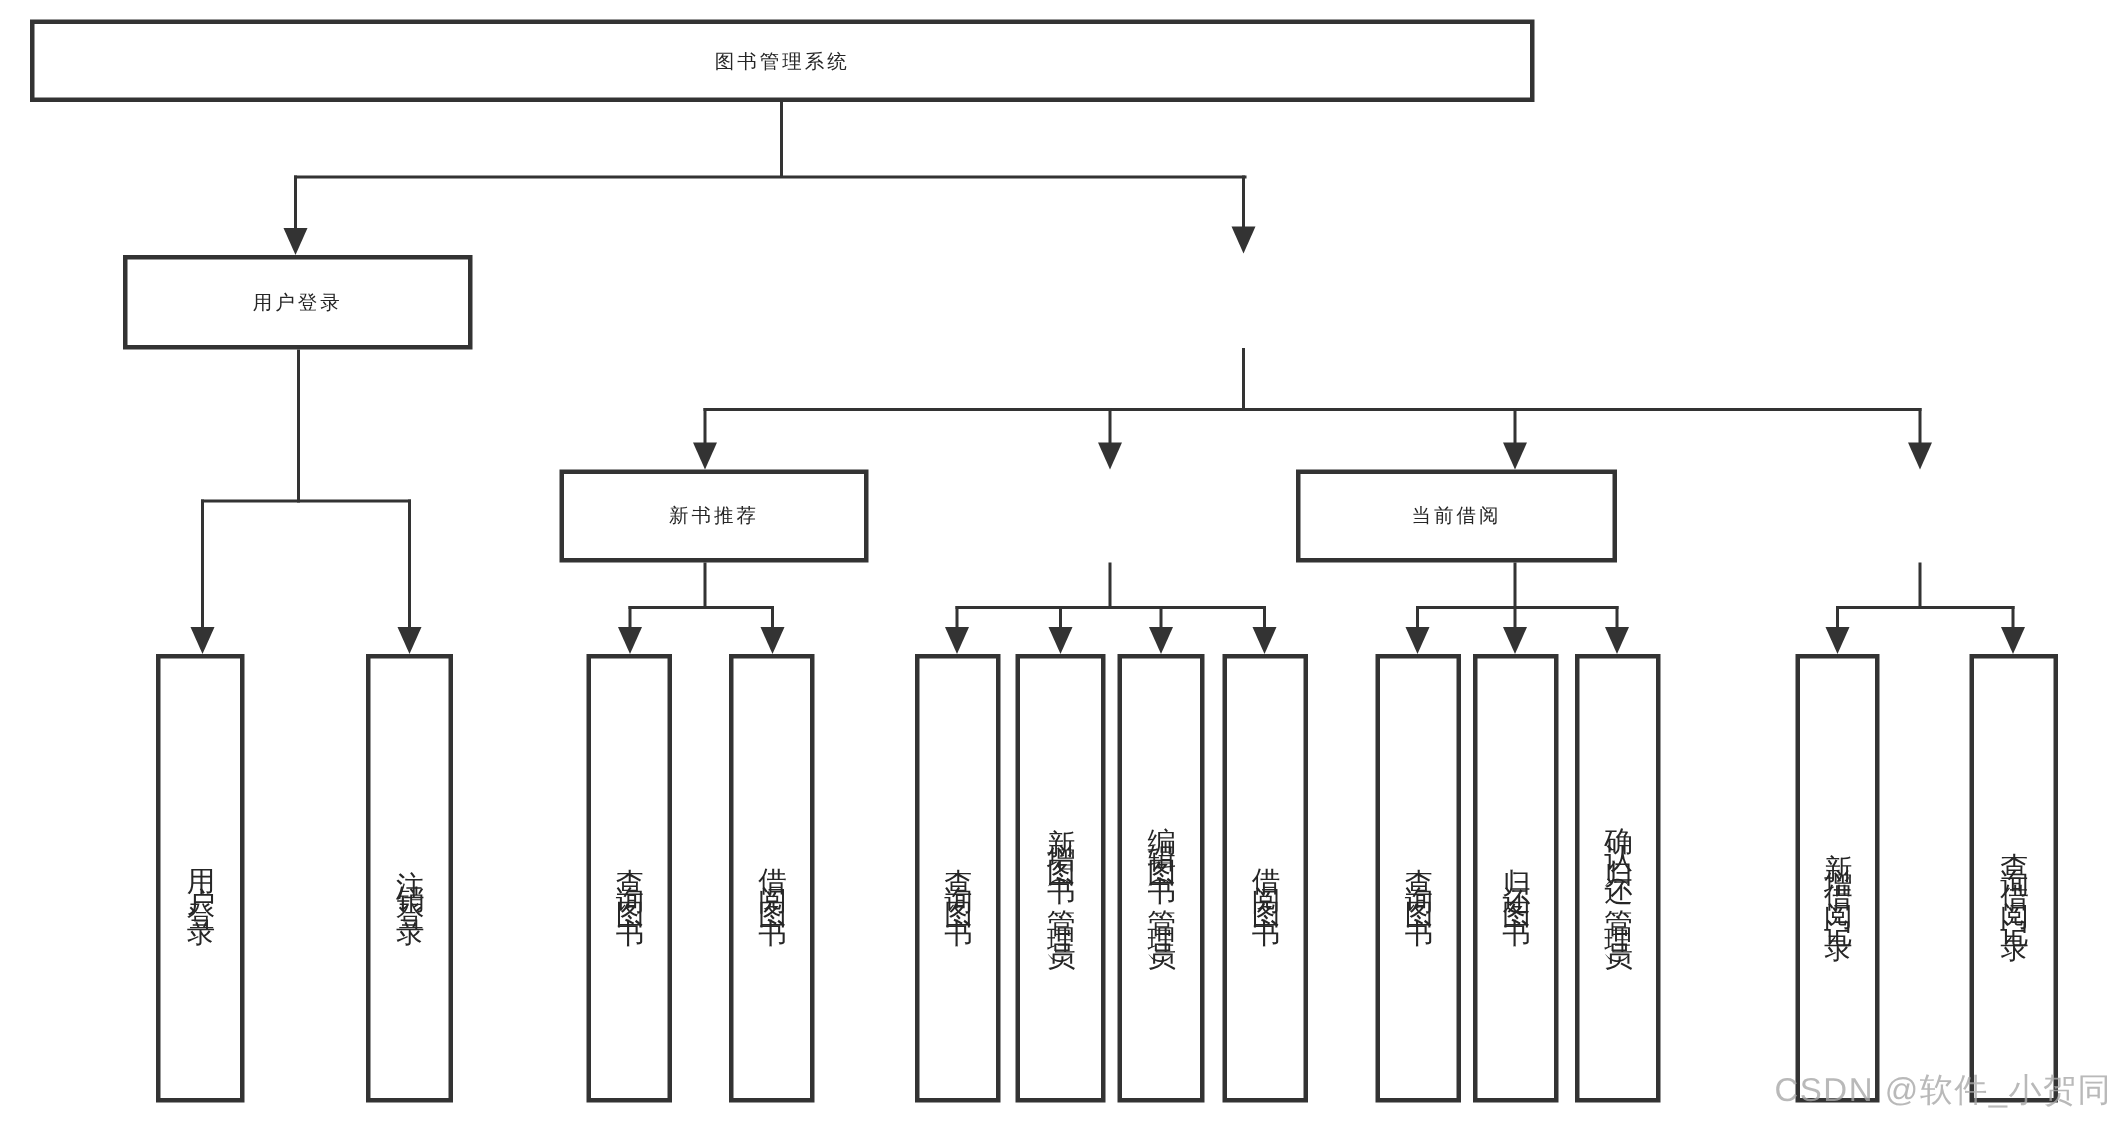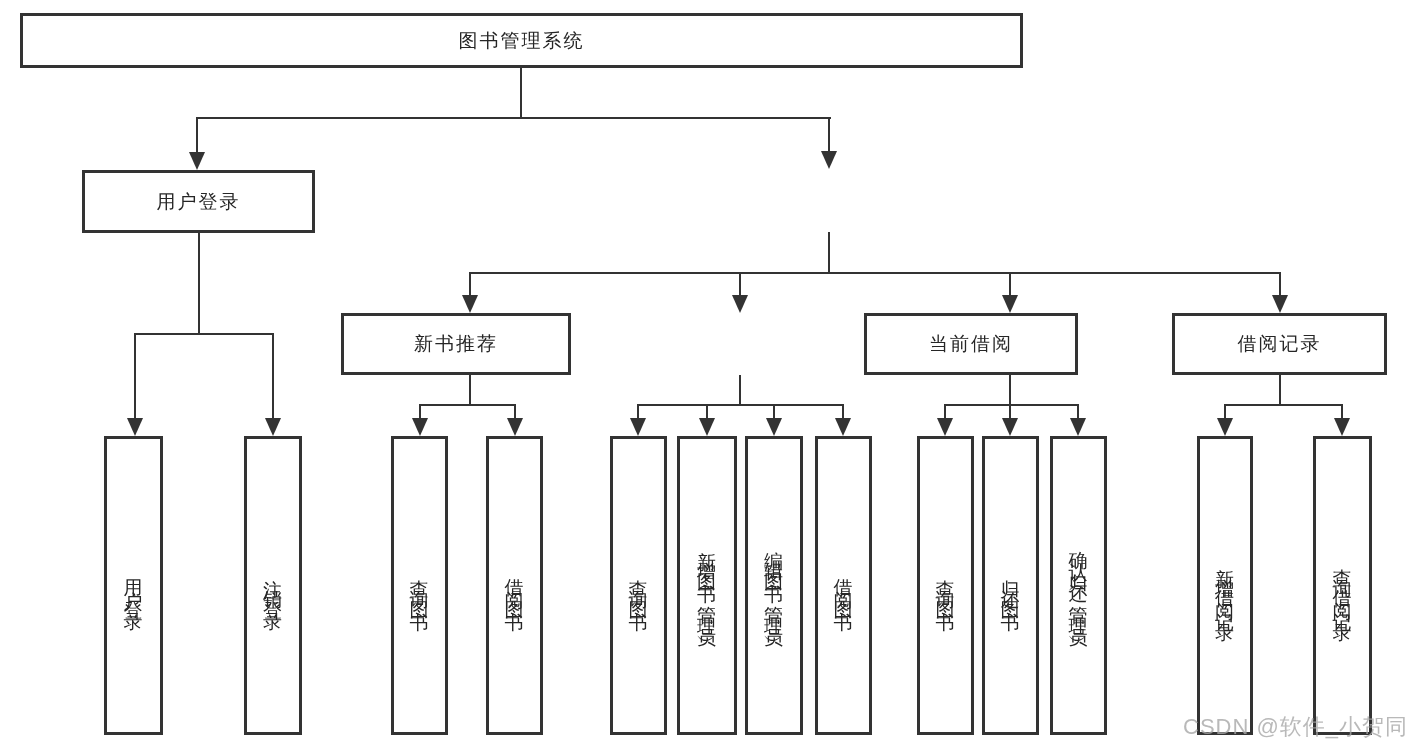--- a/index.html
+++ b/index.html
@@ -15,21 +15,21 @@
   .box {
     position: absolute;
     box-sizing: border-box;
     border: 3px solid #333333;
     background: #ffffff;
     display: flex;
     align-items: center;
     justify-content: center;
   }
   .box-h span {
-    font-size: 19px;
+    font-size: 13px;
     letter-spacing: 2px;
     color: #262626;
     white-space: nowrap;
   }
   .box-v span {
     writing-mode: vertical-rl;
     text-orientation: mixed;
     font-size: 19px;
     letter-spacing: 11px;
     color: #262626;
@@ -91,28 +91,25 @@
   <div class="hline" style="left:469px; top:272px; width:812px;"></div>
   <div class="vline" style="left:469px; top:272px; height:26px;"></div>
   <div class="tri" style="left:462px; top:295px;"></div>
   <div class="vline" style="left:739px; top:272px; height:26px;"></div>
   <div class="tri" style="left:732px; top:295px;"></div>
   <div class="vline" style="left:1009px; top:272px; height:26px;"></div>
   <div class="tri" style="left:1002px; top:295px;"></div>
   <div class="vline" style="left:1279px; top:272px; height:26px;"></div>
   <div class="tri" style="left:1272px; top:295px;"></div>
 
-  <div class="box box-h" style="left:341px; top:313px; width:230px; height:62px;">
+  <div class="box box-h" style="left:373px; top:313px; width:206px; height:62px;">
     <span>新书推荐</span>
   </div>
   <div class="box box-h" style="left:864px; top:313px; width:214px; height:62px;">
     <span>当前借阅</span>
-  </div>
-  <div class="box box-h" style="left:1172px; top:313px; width:215px; height:62px;">
-    <span>借阅记录</span>
   </div>
 
   <div class="vline" style="left:469px; top:375px; height:31px;"></div>
   <div class="hline" style="left:419px; top:404px; width:97px;"></div>
   <div class="vline" style="left:419px; top:404px; height:16px;"></div>
   <div class="tri" style="left:412px; top:418px;"></div>
   <div class="vline" style="left:514px; top:404px; height:16px;"></div>
   <div class="tri" style="left:507px; top:418px;"></div>
 
   <div class="vline" style="left:739px; top:375px; height:31px;"></div>

